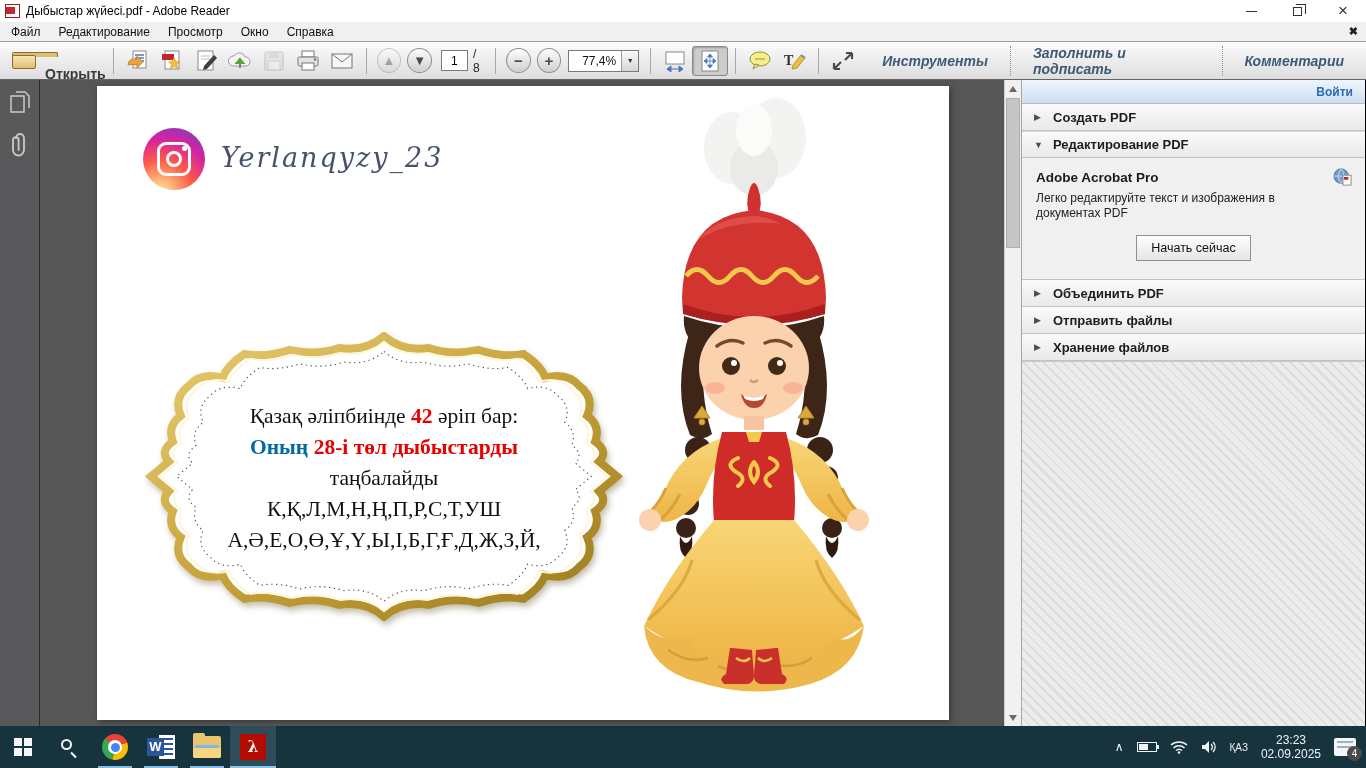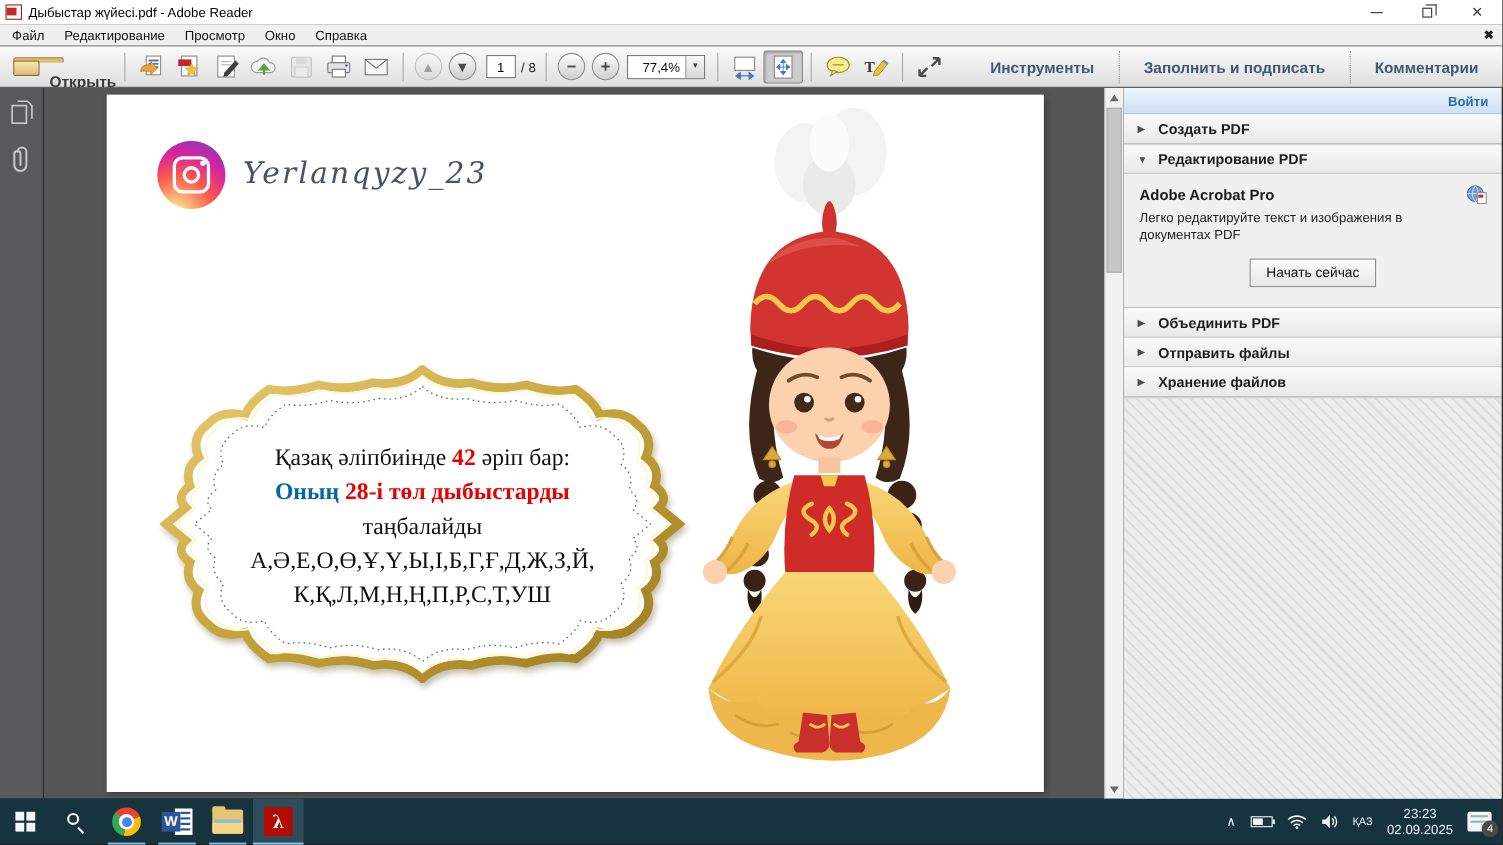--- a/index.html
+++ b/index.html
@@ -38,21 +38,21 @@
   .circle-btn { width:25px; height:25px; border-radius:50%; background:linear-gradient(#fdfdfd,#cfcfcf); border:1px solid #8f8f8f; display:flex; align-items:center; justify-content:center; margin:0 3px; }
   .circle-btn.disabled { opacity:.45; }
   .glyph-arrow { font-size:13px; font-weight:bold; color:#4a4a4a; line-height:1; }
   .page-input { width:27px; height:21px; border:1px solid #7a7a7a; background:#fff; font-size:12px; text-align:center; margin:0 5px 0 6px; font-family:"Liberation Sans",sans-serif; }
   .page-total { font-size:12px; color:#222; margin-right:2px; }
   .zoom-box { display:flex; margin:0 4px; border:1px solid #7a7a7a; background:#fff; height:22px; }
   .zoom-val { width:52px; font-size:12px; display:flex; align-items:center; justify-content:flex-end; padding-right:5px; color:#111;text-align:right; }
   .zoom-dd { width:17px; background:linear-gradient(#fafafa,#d6d6d6); border-left:1px solid #9a9a9a; display:flex; align-items:center; justify-content:center; font-size:7px; color:#333; }
   .tb-btn.pressed { background:#cdcdcd; border:1px solid #8b8b8b; box-shadow:inset 1px 1px 2px rgba(0,0,0,.25); }
   .tabs { margin-left:auto; display:flex; align-items:center; height:100%; }
-  .tab { font-size:14px; font-weight:bold; color:#3f5a75; padding:0 22px; height:100%; display:flex; align-items:center; }
+  .tab { font-size:14px; font-weight:bold; color:#3f5a75; padding:0 22px; height:100%; display:flex; align-items:center;font-style:italic; }
   .tab-sep { width:1px; height:30px; border-left:1px dotted #8d8d8d; }
 
   
   .content { height:646px; display:flex; }
   .sidebar { width:40px; background:#59595b; border-right:1px solid #2c2c2c; padding-top:10px; display:flex; flex-direction:column; align-items:center; gap:18px; }
   .docarea { width:964px; background:#565656; position:relative; }
   .page { position:absolute; left:57px; top:6px; width:852px; height:634px; background:#fff; box-shadow:2px 2px 6px rgba(0,0,0,.35); overflow:hidden; }
 
   
   .insta { position:absolute; left:46px; top:42px; width:62px; height:62px; border-radius:50%;
@@ -322,22 +322,22 @@
               <path id="frameShape" d="M240,4 Q258,20 285,16 Q310,24 335,18 Q360,26 380,22 Q398,34 402,46 Q424,40 436,54 Q452,66 444,84 Q458,94 452,110 Q466,120 456,130 L474,145 L456,160 Q466,170 452,180 Q458,196 444,206 Q452,224 436,236 Q424,250 402,244 Q398,256 380,268 Q360,264 335,272 Q310,266 285,274 Q258,270 240,286 Q222,270 195,274 Q170,266 145,272 Q120,264 100,268 Q82,256 78,244 Q56,250 44,236 Q28,224 36,206 Q22,196 28,180 Q14,170 24,160 L6,145 L24,130 Q14,120 28,110 Q22,94 36,84 Q28,66 44,54 Q56,40 78,46 Q82,34 100,22 Q120,26 145,18 Q170,24 195,16 Q222,20 240,4 Z"></path>
             </defs>
             <use href="#frameShape" fill="#ffffff" stroke="url(#gold)" stroke-width="8"></use>
             <use href="#frameShape" fill="none" stroke="#fdf6d8" stroke-width="2" transform="translate(9.6,5.8) scale(0.96)"></use>
             <use href="#frameShape" fill="none" stroke="#555" stroke-width="1.3" stroke-dasharray="1.5 4" transform="translate(26.4,15.95) scale(0.89)"></use>
           </svg>
           <div class="card-text">
             <div><span>Қазақ әліпбиінде </span><span class="red">42</span><span> әріп бар:</span></div>
             <div class="bold"><span style="color:#0369a1">Оның </span><span class="red">28-і төл дыбыстарды</span></div>
             <div>таңбалайды</div>
+            <div>К,Қ,Л,М,Н,Ң,П,Р,С,Т,УШ</div>
             <div>А,Ә,Е,О,Ө,Ұ,Ү,Ы,І,Б,Г,Ғ,Д,Ж,З,Й,</div>
-            <div>К,Қ,Л,М,Н,Ң,П,Р,С,Т,УШ</div>
           </div>
         </div>
 
         <svg viewBox="0 0 290 605" style="position:absolute; left:517px; top:4px; width:290px; height:605px;">
           <defs>
             <linearGradient id="yel" x1="0" y1="0" x2="0" y2="1">
               <stop offset="0" stop-color="#f9d576"></stop>
                 <stop offset="1" stop-color="#eeb545"></stop>
             </linearGradient>
           </defs>

